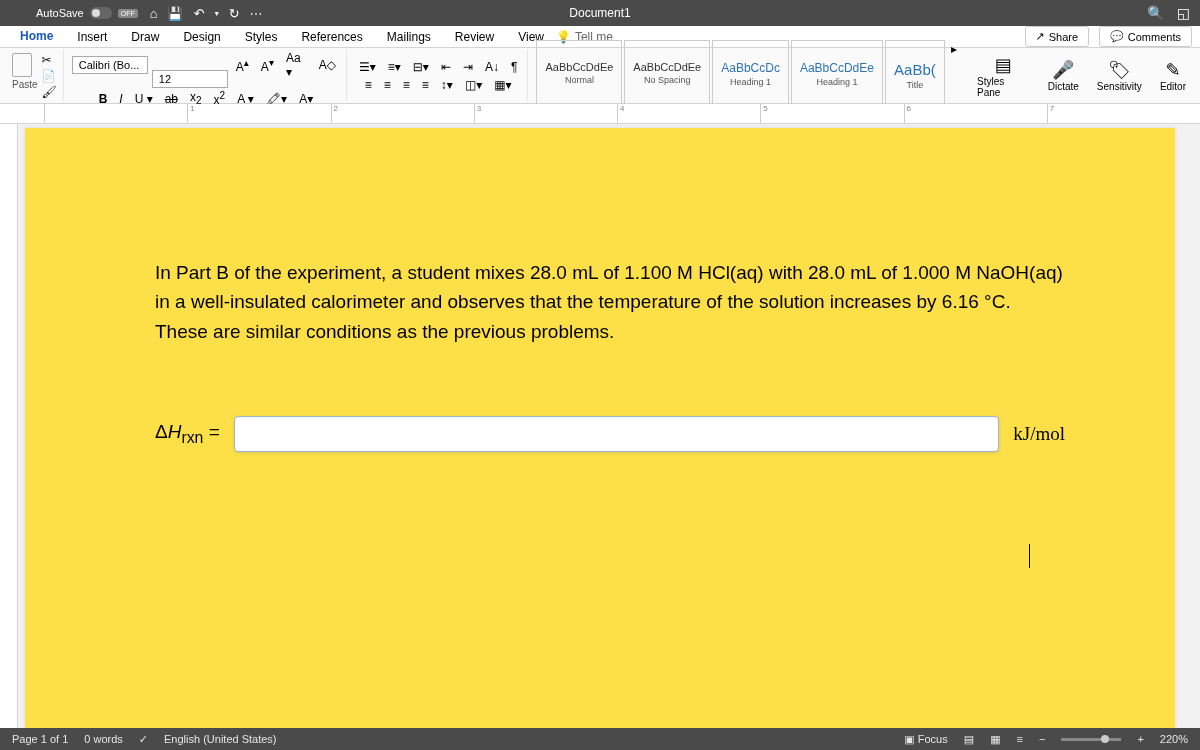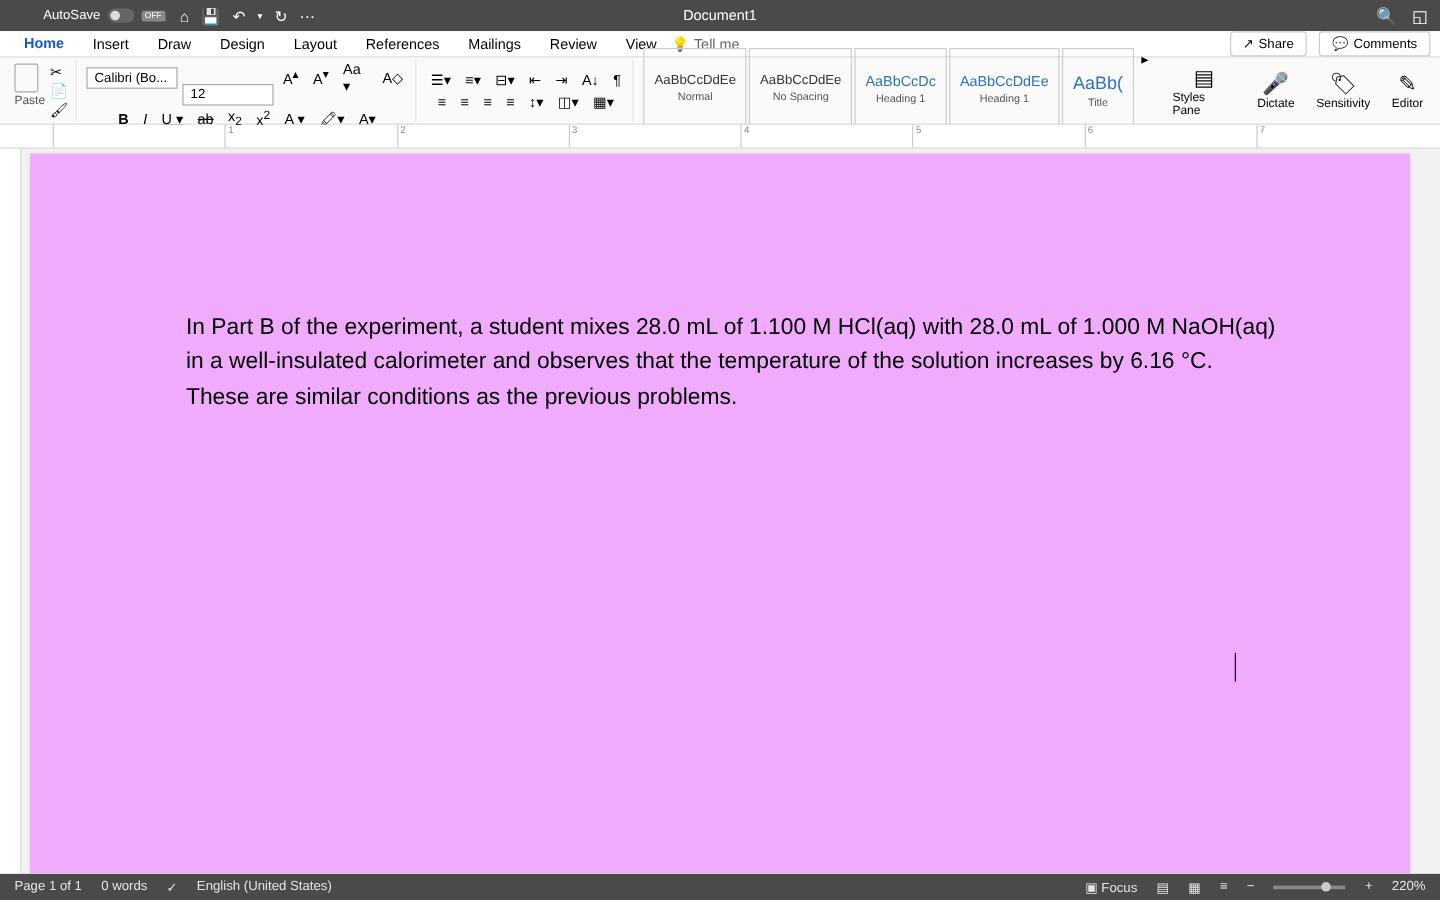--- a/index.html
+++ b/index.html
@@ -46,21 +46,21 @@
 .rib-end .ico { font-size: 18px; }
 
 
 .ruler { height: 20px; background: #fff; border-bottom: 1px solid #d4d4d4; position: relative; font-size: 8px; color: #888; }
 .ruler-inner { position: absolute; left: 44px; right: 10px; top: 0; height: 100%; display: flex; }
 .ruler-mark { flex: 1; border-left: 1px solid #ccc; position: relative; font-size: 8px; padding-left: 2px; }
 
 
 .docarea { flex: 1; background: #f2f2f2; display: flex; justify-content: center; overflow: hidden; position: relative; }
 .left-ruler { width: 18px; background: #fff; border-right: 1px solid #d4d4d4; position: absolute; left: 0; top: 0; bottom: 0; font-size: 8px; color: #888; }
-.page { background: #f0abfc; width: 1150px; margin-top: 4px; box-shadow: 0 0 4px rgba(0,0,0,0.1); padding: 130px 110px 40px 130px; font-family: "Times New Roman", serif; font-size: 19px; color: #000; }
+.page { background: #fde047; width: 1150px; margin-top: 4px; box-shadow: 0 0 4px rgba(0,0,0,0.1); padding: 130px 110px 40px 130px; font-family: "Times New Roman", serif; font-size: 19px; color: #000; }
 .page p { line-height: 1.55; margin-bottom: 6px; }
 .answer-row { display: flex; align-items: center; gap: 14px; margin-top: 70px; }
 .answer-label { font-family: "Times New Roman", serif; font-size: 19px; }
 .answer-input { flex: 1; height: 36px; border: 1px solid #a0b4cc; border-radius: 4px; box-shadow: 0 1px 3px rgba(100,130,180,0.25), inset 0 1px 2px rgba(0,0,0,0.05); }
 .answer-unit { font-family: "Times New Roman", serif; font-size: 19px; }
 .cursor-line { position: absolute; width: 1px; height: 24px; background: #000; right: 170px; bottom: 160px; }
 
 
 .statusbar { height: 22px; background: #4a4a4a; color: #e5e5e5; display: flex; align-items: center; padding: 0 12px; font-size: 11px; gap: 16px; }
 .statusbar .spacer { flex: 1; }
@@ -90,21 +90,21 @@
     <span>🔍</span>
     <span>◱</span>
   </div>
 </div>
 
 <div class="tabs">
   <div class="tab active">Home</div>
   <div class="tab">Insert</div>
   <div class="tab">Draw</div>
   <div class="tab">Design</div>
-  <div class="tab">Layout</div>
+  <div class="tab">Styles</div>
   <div class="tab">References</div>
   <div class="tab">Mailings</div>
   <div class="tab">Review</div>
   <div class="tab">View</div>
   <div class="tell-me">
     <span>💡</span>
     <span>Tell me</span>
   </div>
   <div class="tabs-right">
     <div class="share-btn">
@@ -230,20 +230,27 @@
     <div class="ruler-mark">5</div>
     <div class="ruler-mark">6</div>
     <div class="ruler-mark">7</div>
   </div>
 </div>
 
 <div class="docarea">
   <div class="left-ruler"></div>
   <div class="page">
     <p>In Part B of the experiment, a student mixes 28.0 mL of 1.100 M HCl(aq) with 28.0 mL of 1.000 M NaOH(aq) in a well-insulated calorimeter and observes that the temperature of the solution increases by 6.16 °C. These are similar conditions as the previous problems.</p>
+    <div class="answer-row">
+      <div class="answer-label">
+        <span>Δ</span><i><span>H</span></i><sub>rxn</sub><span> =</span>
+      </div>
+      <input class="answer-input" type="text" value="" style="">
+      <div class="answer-unit">kJ/mol</div>
+    </div>
   </div>
   <div class="cursor-line"></div>
 </div>
 
 <div class="statusbar">
   <span class="sb-item">Page 1 of 1</span>
   <span class="sb-item">0 words</span>
   <span class="sb-item">✓</span>
   <span class="sb-item">English (United States)</span>
   <div class="spacer"></div>

